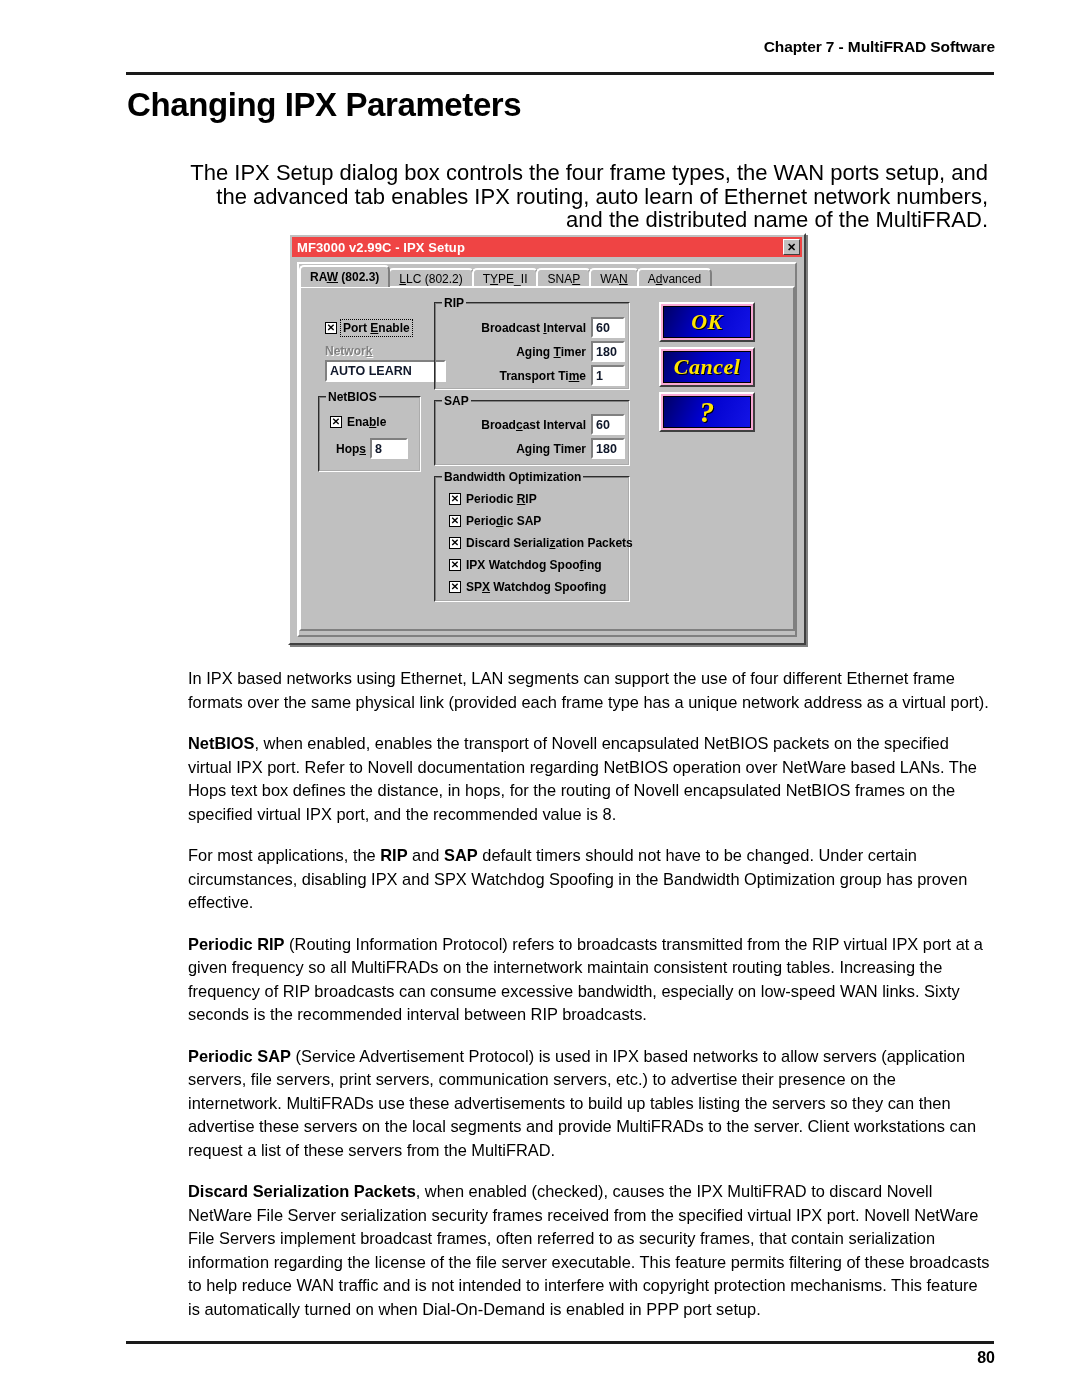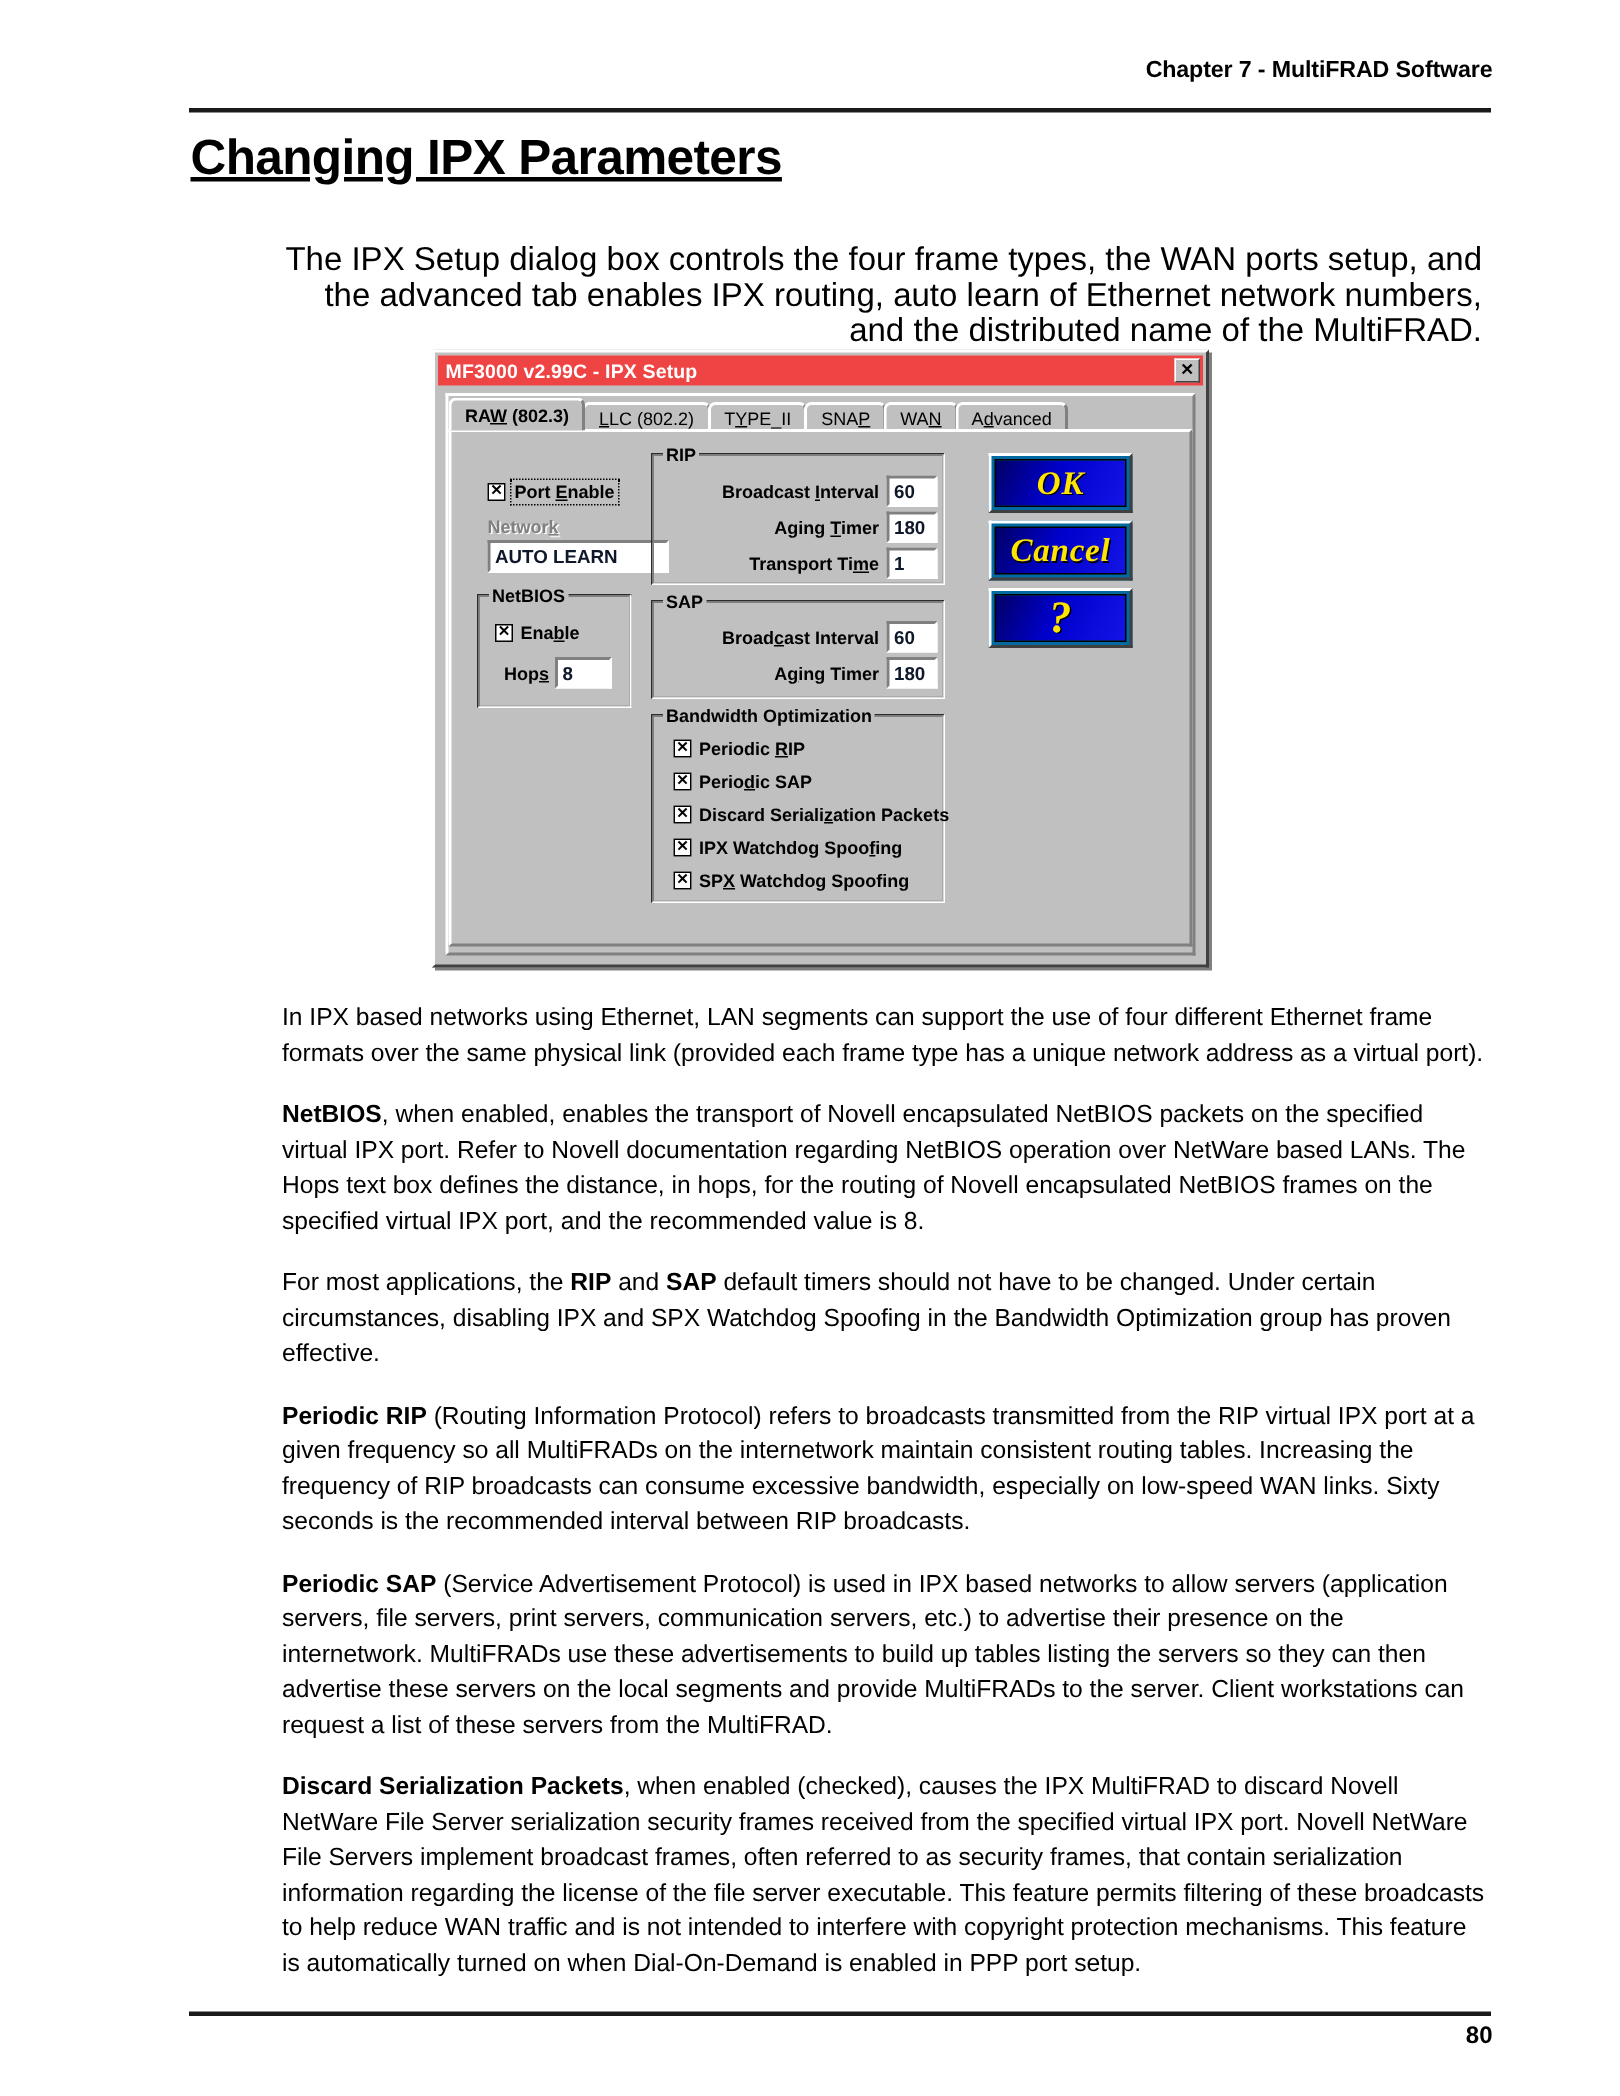--- a/index.html
+++ b/index.html
@@ -56,21 +56,20 @@
 
   h1.page-title {
     position: absolute;
     left: 127px;
     top: 87px;
     margin: 0;
     font-size: 33px;
     font-weight: bold;
     letter-spacing: -0.4px;
     line-height: 1.1;
-    text-decoration: underline;
   }
 
   
   .body-col {
     position: absolute;
     left: 188px;
     top: 150px;
     width: 800px;
   }
   .body-col p {
@@ -294,21 +293,21 @@
 
   
   .bmpbtn {
     position: absolute;
     border-top: 2px solid #ffffff;
     border-left: 2px solid #ffffff;
     border-right: 2px solid #404040;
     border-bottom: 2px solid #404040;
     box-sizing: border-box;
     padding: 2px;
-    background: #0369a1;
+    background: #f9a8d4;
   }
   .bmpbtn .face {
     width: 100%;
     height: 100%;
     background: #0000cc;
     border: 1px solid #000000;
     display: flex;
     align-items: center;
     justify-content: center;
     box-sizing: border-box;

